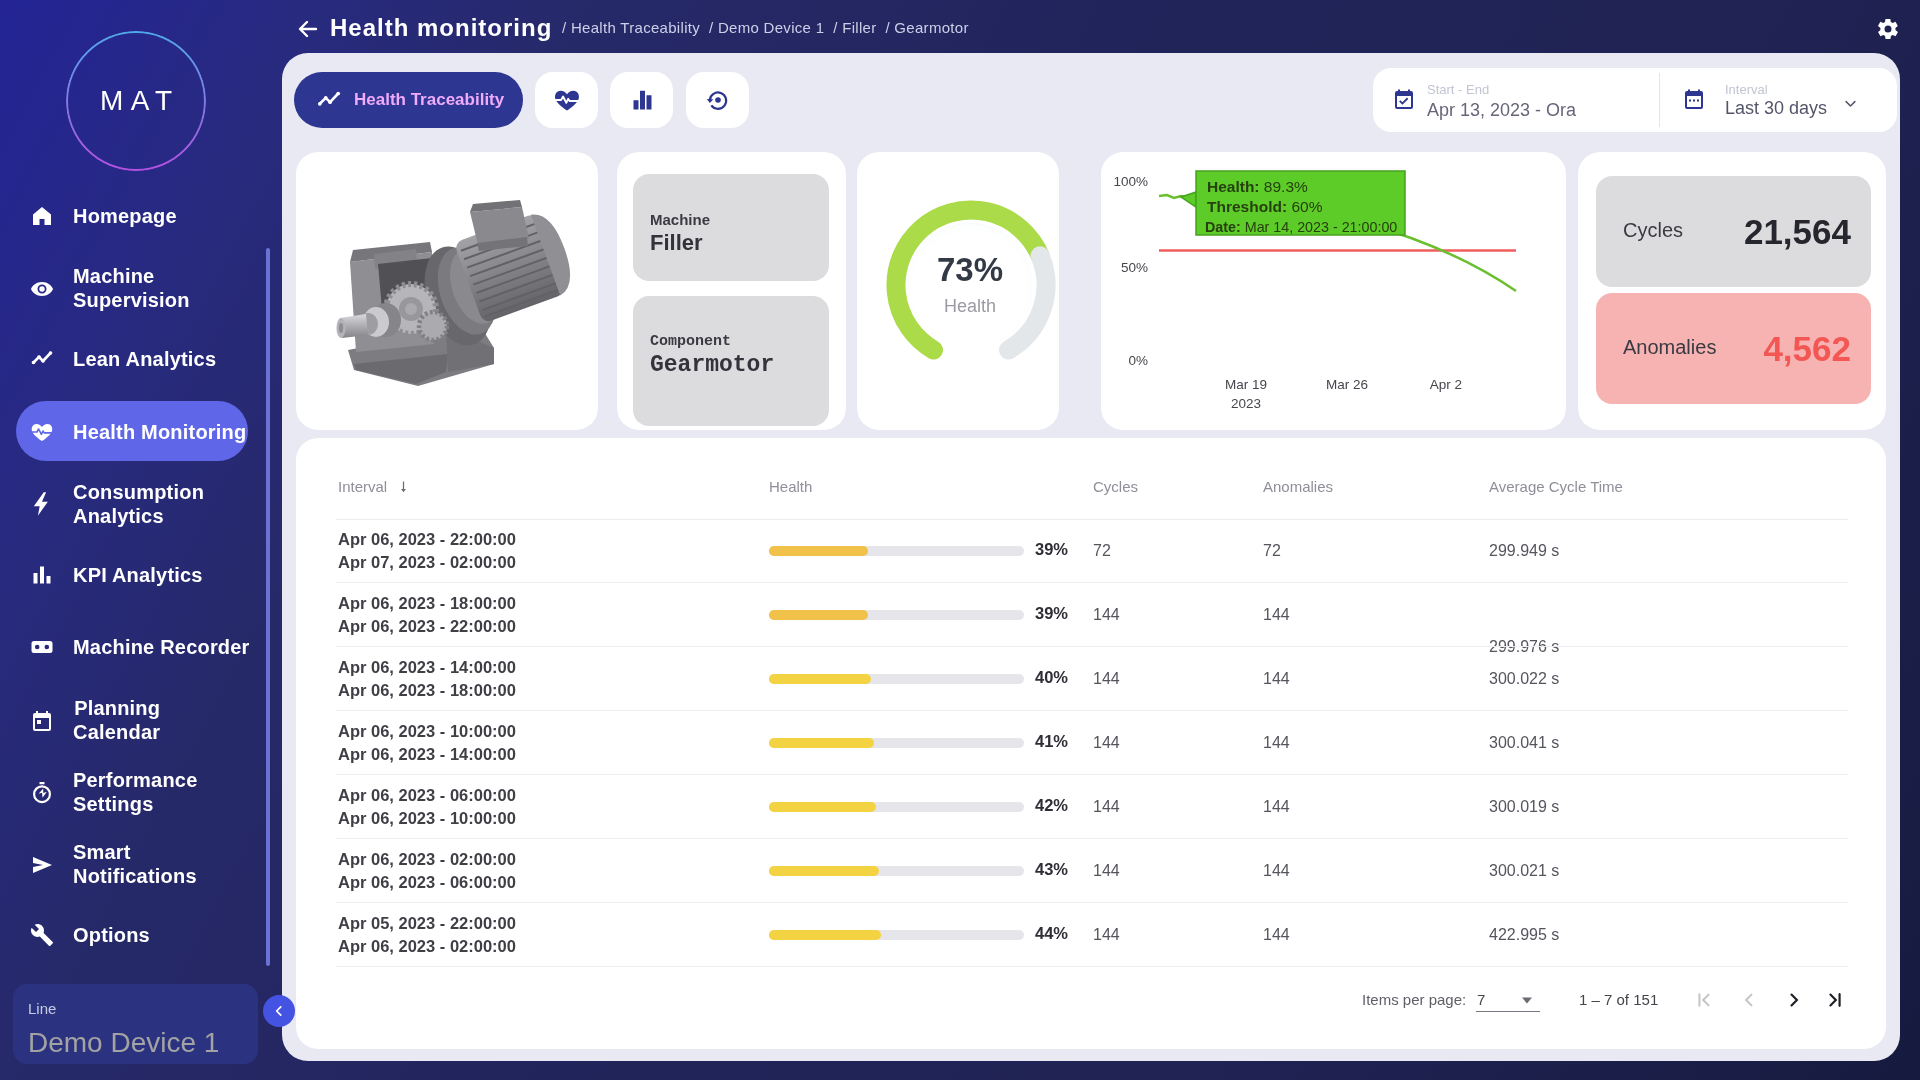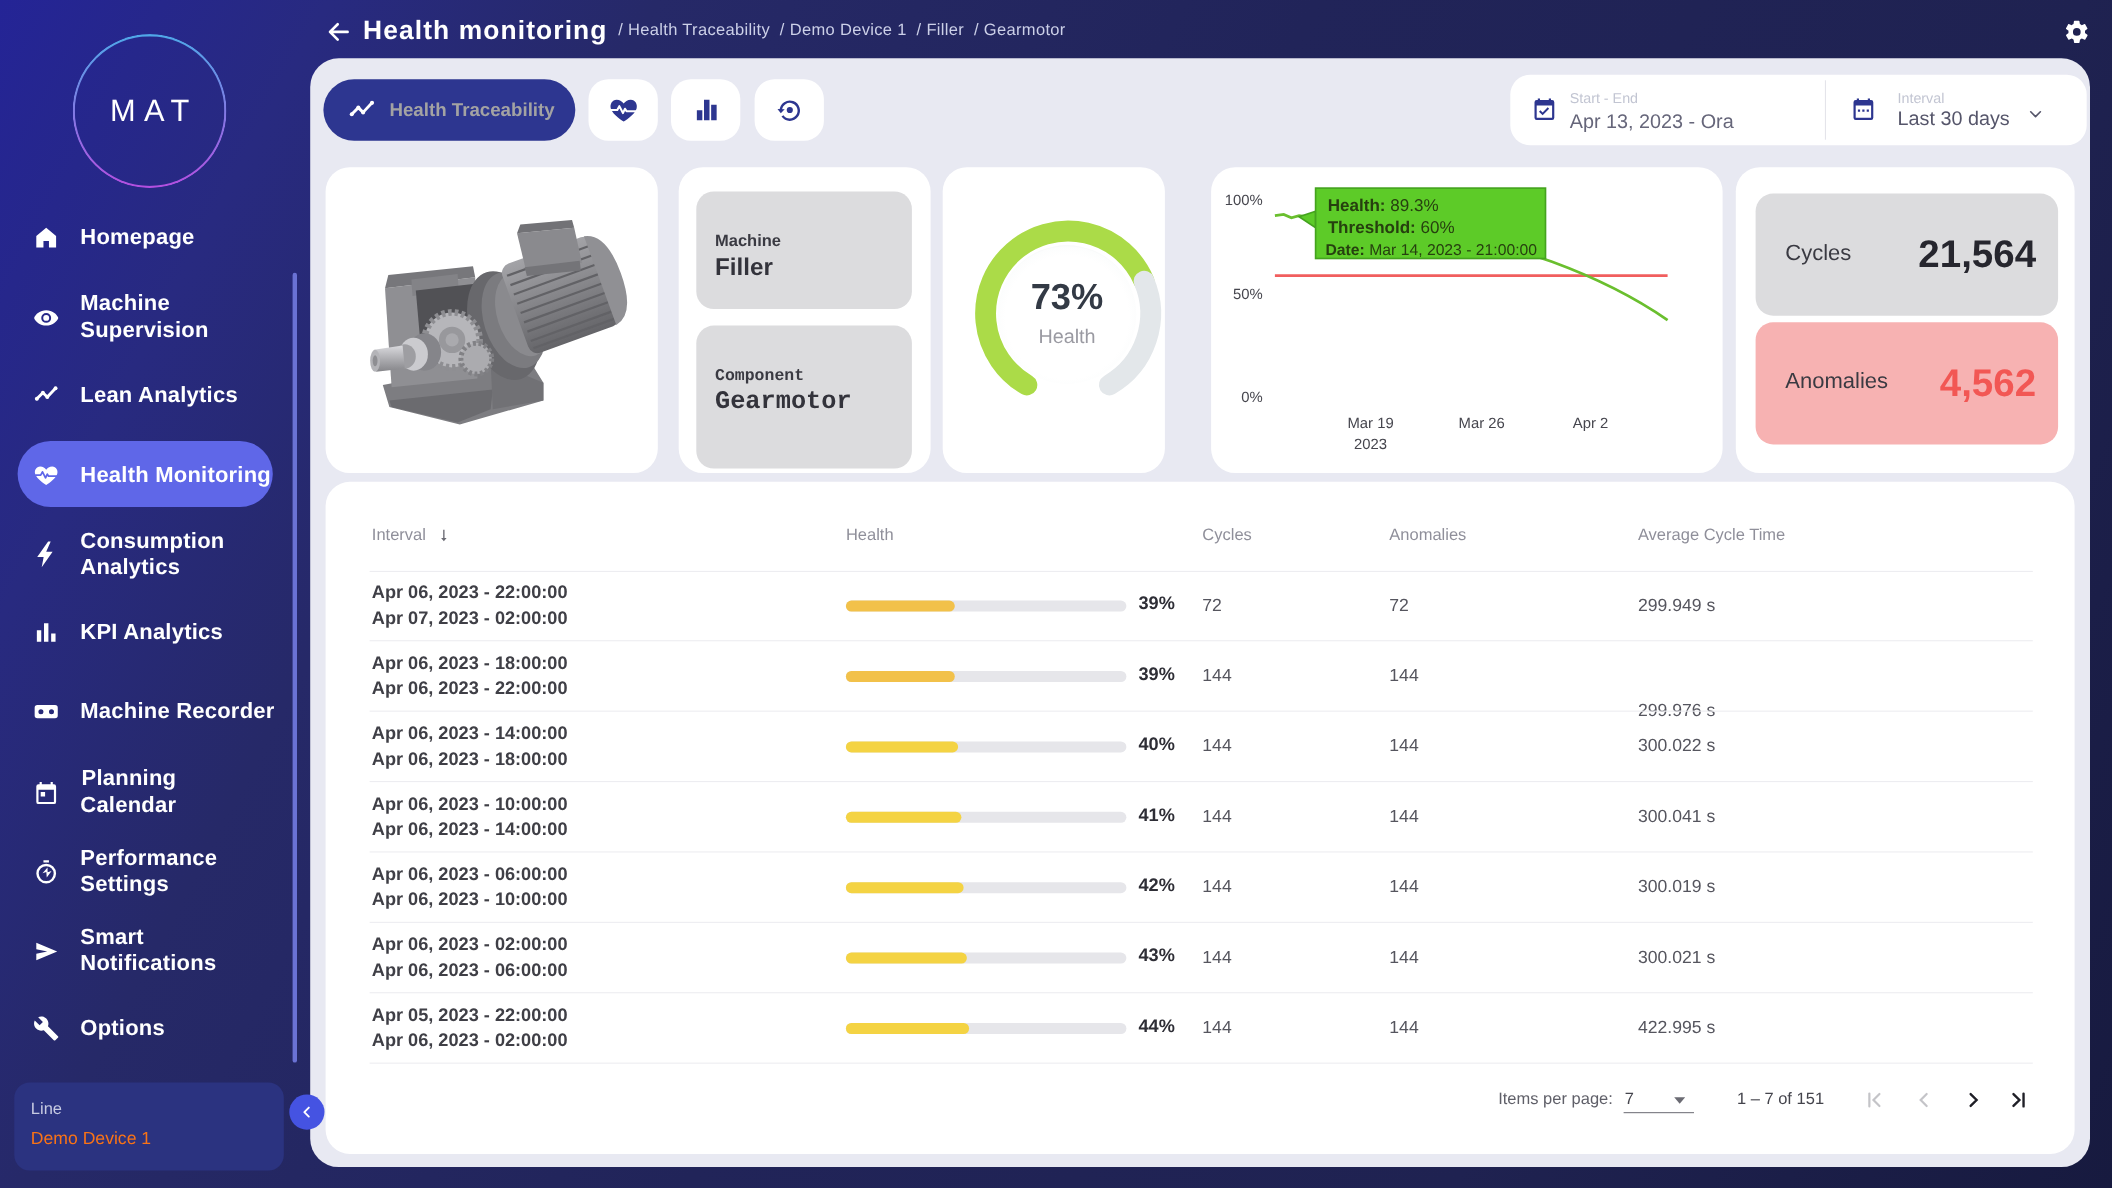--- a/index.html
+++ b/index.html
@@ -18,29 +18,29 @@
   border:2px solid transparent; }
 #logotxt { left:66px; top:31px; width:140px; height:140px; display:flex; align-items:center; justify-content:center;
   color:#fff; font-size:28px; letter-spacing:7.5px; text-indent:7.5px; font-weight:400; }
 .mi { left:0; width:266px; display:flex; align-items:center; color:#fff; font-weight:bold; font-size:20px; letter-spacing:0.2px; line-height:24px; }
 .mi svg { position:absolute; left:30px; width:24px; height:24px; }
 .mi .t { position:absolute; left:73px; }
 .pill { left:16px; width:232px; height:60px; top:401px; background:#5f67e8; border-radius:30px; }
 #scrollbar { left:266px; top:248px; width:4px; height:718px; background:#6a72d4; border-radius:2px; }
 #linecard { left:13px; top:984px; width:245px; height:80px; background:#2b3380; border-radius:14px; }
 #linecard .l1 { position:absolute; left:15px; top:16px; font-size:15px; color:#c7cbe2; }
-#linecard .l2 { position:absolute; left:15px; top:43px; font-size:16px; color:#f97316; }
+#linecard .l2 { position:absolute; left:15px; top:43px; font-size:28px; color:#a3a3a3; }
 #collapse { left:263px; top:995px; width:32px; height:32px; border-radius:50%; background:#4553e2; color:#fff; display:flex; align-items:center; justify-content:center; z-index:10; }
 
 #title { left:330px; top:14px; color:#fff; font-weight:bold; font-size:24px; letter-spacing:1px; }
 #crumbs { left:562px; top:19px; color:#ccd0e8; font-size:15px; letter-spacing:0.3px; }
 
 #panel { left:282px; top:53px; width:1618px; height:1008px; background:#e8e9f2; border-radius:26px; }
 
-#btn1 { left:294px; top:72px; width:229px; height:56px; background:#2d3690; border-radius:28px; color:#a3a3a3; font-weight:bold; font-size:17px; display:flex; align-items:center; }
+#btn1 { left:294px; top:72px; width:229px; height:56px; background:#2d3690; border-radius:28px; color:#f0abfc; font-weight:bold; font-size:17px; display:flex; align-items:center; }
 #btn1 svg { margin-left:22px; }
 #btn1 span { margin-left:12px; }
 .icobtn { top:72px; width:63px; height:56px; background:#fff; border-radius:18px; display:flex; align-items:center; justify-content:center; }
 
 #datecard { left:1373px; top:68px; width:524px; height:64px; background:#fff; border-radius:18px; }
 #datecard .div { position:absolute; left:286px; top:5px; width:1px; height:54px; background:#e4e4ea; }
 .dlabel { position:absolute; font-size:13px; color:#c2c5d2; }
 .dval { position:absolute; font-size:18px; color:#66667a; }
 
 .card { background:#fff; border-radius:22px; top:152px; height:278px; }

